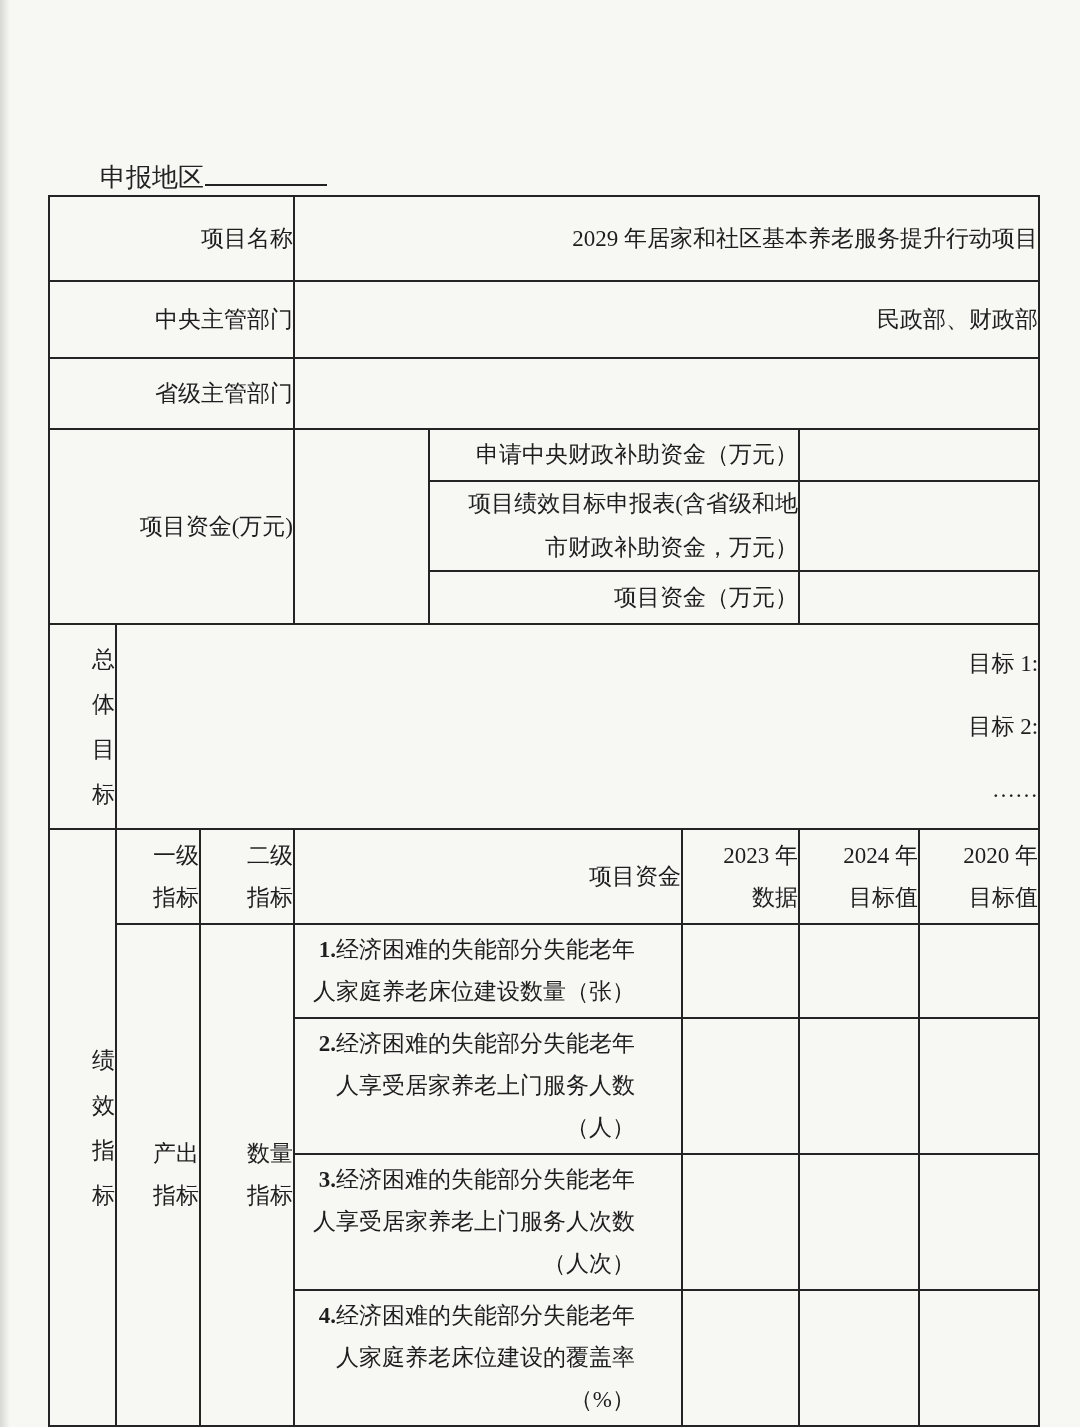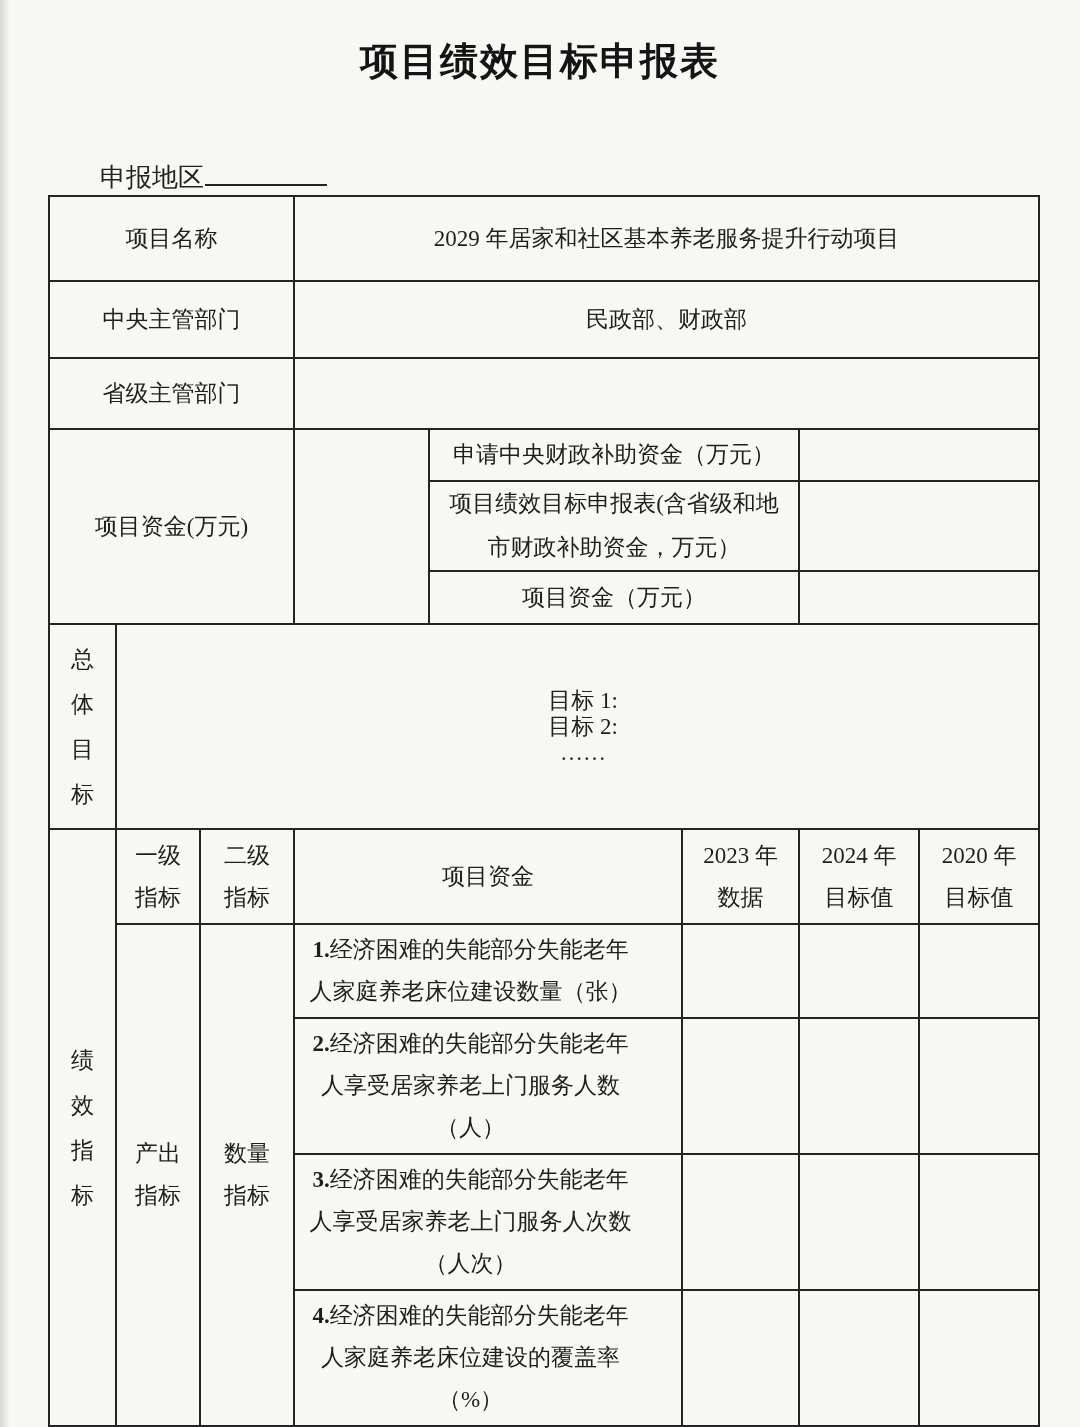--- a/index.html
+++ b/index.html
@@ -14,49 +14,48 @@
     font-weight:700;font-size:38px;letter-spacing:2px;color:#141414;
   }
   .region-line{position:absolute;top:158px;left:100px;font-size:26px;color:#222;}
   .blank{display:inline-block;width:122px;height:26px;border-bottom:2px solid #222;vertical-align:baseline;margin-left:1px;}
   table.form{
     position:absolute;left:48px;top:195px;width:990px;height:1205px;
     border-collapse:collapse;table-layout:fixed;font-size:23px;
   }
   td{
     border:2px solid #242424;padding:0;margin:0;
-    text-align:center;vertical-align:middle;
+    text-align:right;vertical-align:middle;
     white-space:pre-line;line-height:42px;color:#1e1e1e;
   }
   tr.r1{height:85px}  tr.r2{height:77px}  tr.r3{height:71px}
   tr.r4a{height:52px} tr.r4b{height:88px} tr.r4c{height:53px}
   tr.r5{height:205px} tr.r6{height:95px}  tr.r7{height:92px}
   tr.r8{height:128px} tr.r9{height:130px} tr.r10{height:125px}
   td.flbl{line-height:44px;}
-  td.goal{text-align:center;padding-left:11px;line-height:26px;}
+  td.goal{text-align:right;padding-left:11px;line-height:63px;}
   td.vlabel{line-height:45px;}
   td.ind{
-    text-align:center;white-space:normal;
+    text-align:right;white-space:normal;
     padding:4px 46px 4px 11px;line-height:42px;
   }
   td.ind b{font-weight:700;}
   
   .scan-edge{
     position:absolute;left:0;top:0;width:10px;height:100%;
     background:linear-gradient(90deg,rgba(120,120,118,.25),rgba(120,120,118,0));
     pointer-events:none;
   }
 </style>
 </head>
 <body>
 
 <div class="page">
   <div class="scan-edge"></div>
 
-  <h1 class="title">项目绩效目标申报表</h1>
 
   <div class="region-line">
     <span>申报地区</span><span class="blank"></span>
   </div>
 
   <table class="form">
     <colgroup>
       <col style="width:67px">
         <col style="width:84px">
         <col style="width:94px">

